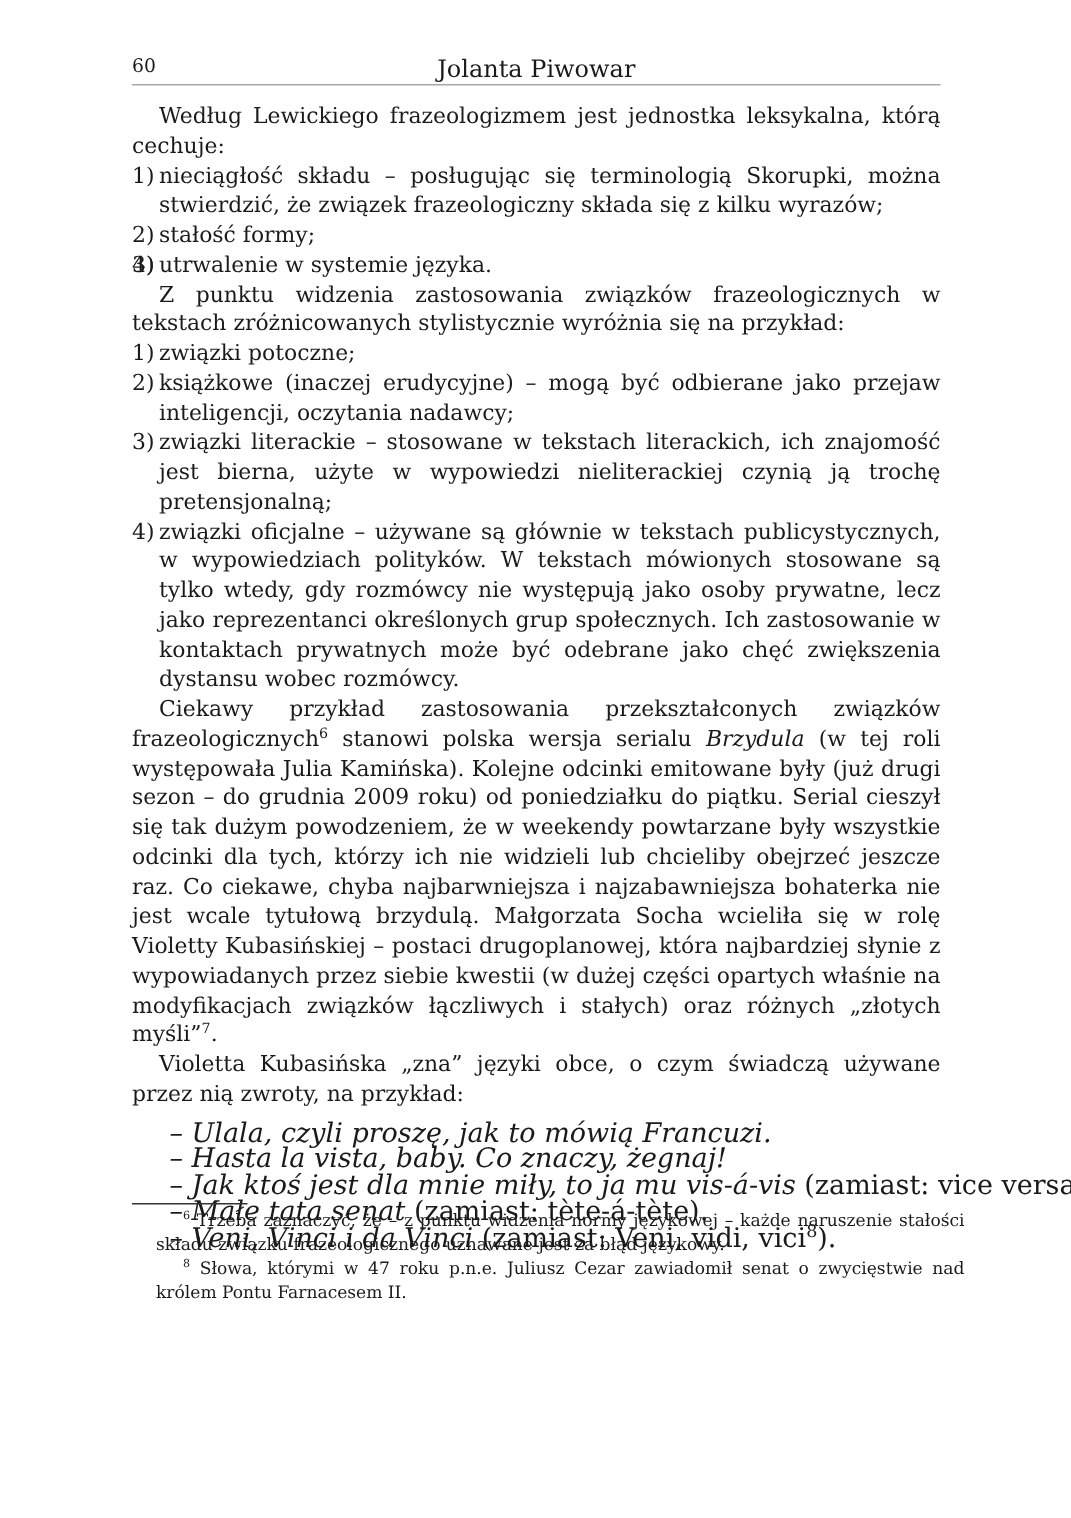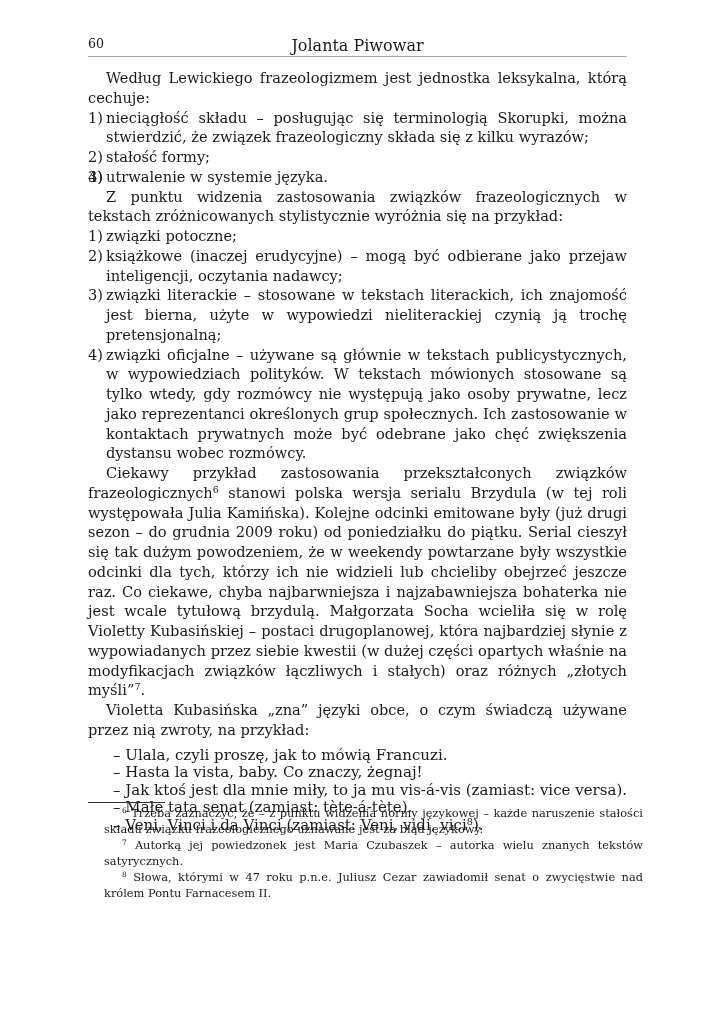--- a/index.html
+++ b/index.html
@@ -12,23 +12,23 @@
   .running-head { position: absolute; left: 0; right: 0; top: 0; text-align: center; font-size: 16px; }
   .header-rule { position: absolute; top: 56px; left: 0; width: 539px; height: 0;
                  border-top: 1.5px solid #a8a8a8; }
   .body { position: absolute; top: 68px; left: 0; width: 539px;
           font-size: 14.6px; line-height: 19.75px; text-align: justify; }
   .body p { margin: 0; text-indent: 18px; }
   .list { margin: 0; padding: 0; list-style: none; }
   .list li { position: relative; padding-left: 18px; }
   .list li .num { position: absolute; left: 0; top: 0; }
   sup { font-size: 0.65em; line-height: 0; vertical-align: 0.55em; }
-  .quotes { margin: 7px 0 4px 25px; font-size: 15px; line-height: 17.6px; text-align: left; }
+  .quotes { margin: 7px 0 4px 25px; font-size: 18px; line-height: 17.6px; text-align: left; }
   .quotes div { white-space: nowrap; }
-  .it { }
+  .it { font-style: italic; }
   .fn-rule { position: absolute; top: 802px; left: 0; width: 77px; border-top: 1px solid #333; }
   .footnotes { position: absolute; top: 806px; left: 16px; width: 539px;
                font-size: 11.4px; line-height: 15.9px; text-align: justify; }
   .footnotes p { margin: 0; text-indent: 18px; }
 </style>
 </head>
 <body>
 
 <div class="page">
 
@@ -66,16 +66,15 @@
       <div><span class="it">– Hasta la vista, baby. Co znaczy, żegnaj!</span><span></span></div>
       <div><span class="it">– Jak ktoś jest dla mnie miły, to ja mu vis-á-vis</span><span> (zamiast: vice versa).</span></div>
       <div><span class="it">– Małe tata senat</span><span> (zamiast: tète-á-tète).</span></div>
       <div><span class="it">– Veni, Vinci i da Vinci</span><span> (zamiast: Veni, vidi, vici</span><sup>8</sup><span>).</span></div>
     </div>
   </div>
 
   <div class="fn-rule"></div>
   <div class="footnotes">
     <p><sup>6</sup><span> Trzeba zaznaczyć, że – z punktu widzenia normy językowej – każde naruszenie stałości składu związku frazeologicznego uznawane jest za błąd językowy.</span></p>
-    <p><sup>7</sup><span> Autorką jej powiedzonek jest Maria Czubaszek – autorka wielu znanych tekstów satyrycznych.</span></p>
     <p><sup>8</sup><span> Słowa, którymi w 47 roku p.n.e. Juliusz Cezar zawiadomił senat o zwycięstwie nad królem Pontu Farnacesem II.</span></p>
   </div>
 </div>
 
 </body></html>

